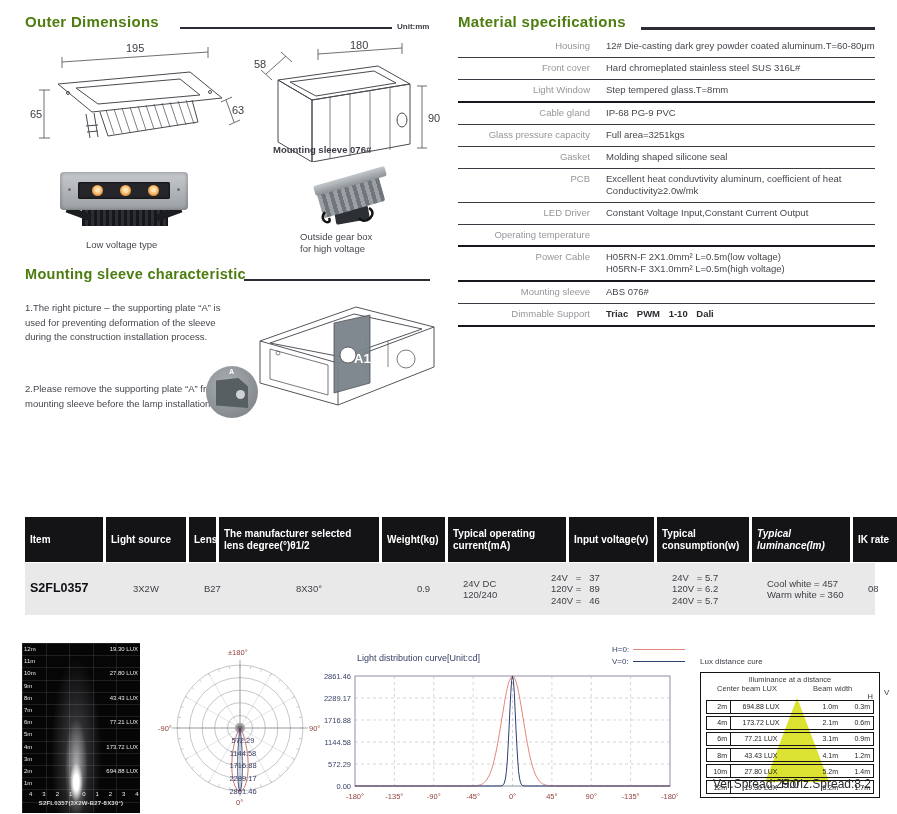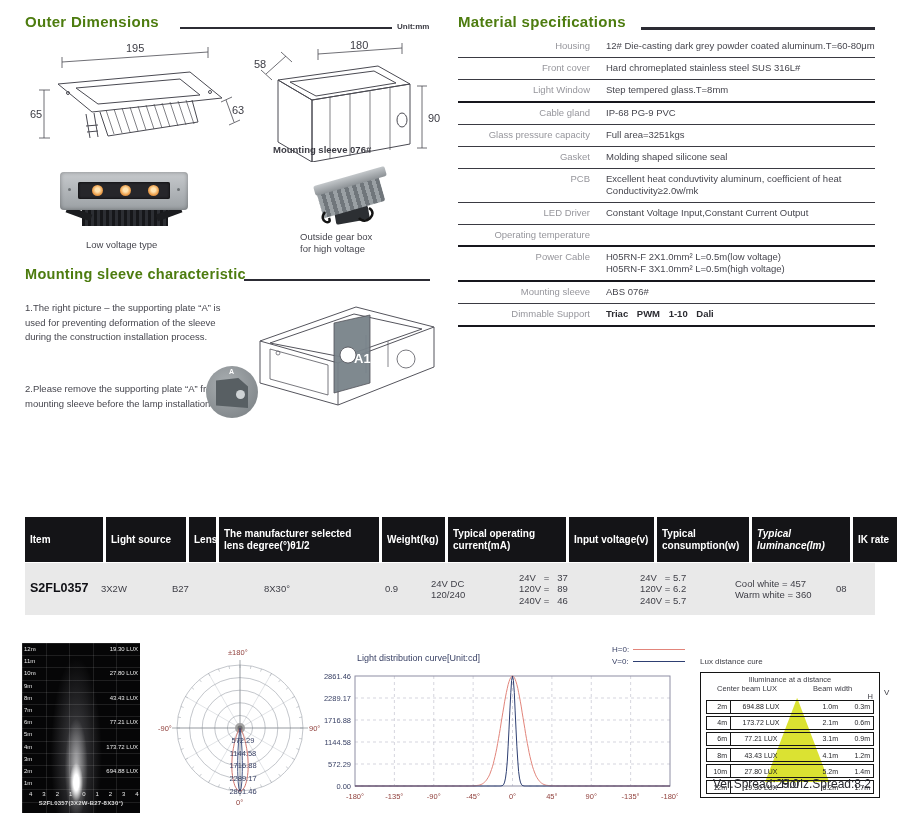--- a/index.html
+++ b/index.html
@@ -274,21 +274,21 @@
     <div class="th" style="width:118px;">Typical operating current(mA)</div>
     <div class="th" style="width:85px;">Input voltage(v)</div>
     <div class="th" style="width:92px;">Typical consumption(w)</div>
     <div class="th" style="width:98px;font-style:italic;">Typical luminance(lm)</div>
     <div class="th" style="width:44px;">IK rate</div>
   </div>
   <div class="trow">
     <div class="td" style="width:68px;">
         <span class="item">S2FL0357</span>
       </div>
-    <div class="td" style="width:68px;">3X2W</div>
+    <div class="td" style="width:68px;margin-left:32px;">3X2W</div>
     <div class="td" style="width:27px;">B27</div>
     <div class="td center" style="width:160px;">8X30°</div>
     <div class="td center" style="width:63px;">0.9</div>
     <div class="td" style="width:85px;">
       <span>24V DC</span>
       <span>120/240</span>
     </div>
     <div class="td" style="width:118px;">
       <span class="pre">24V   =   37</span>
       <span class="pre">120V =   89</span>

